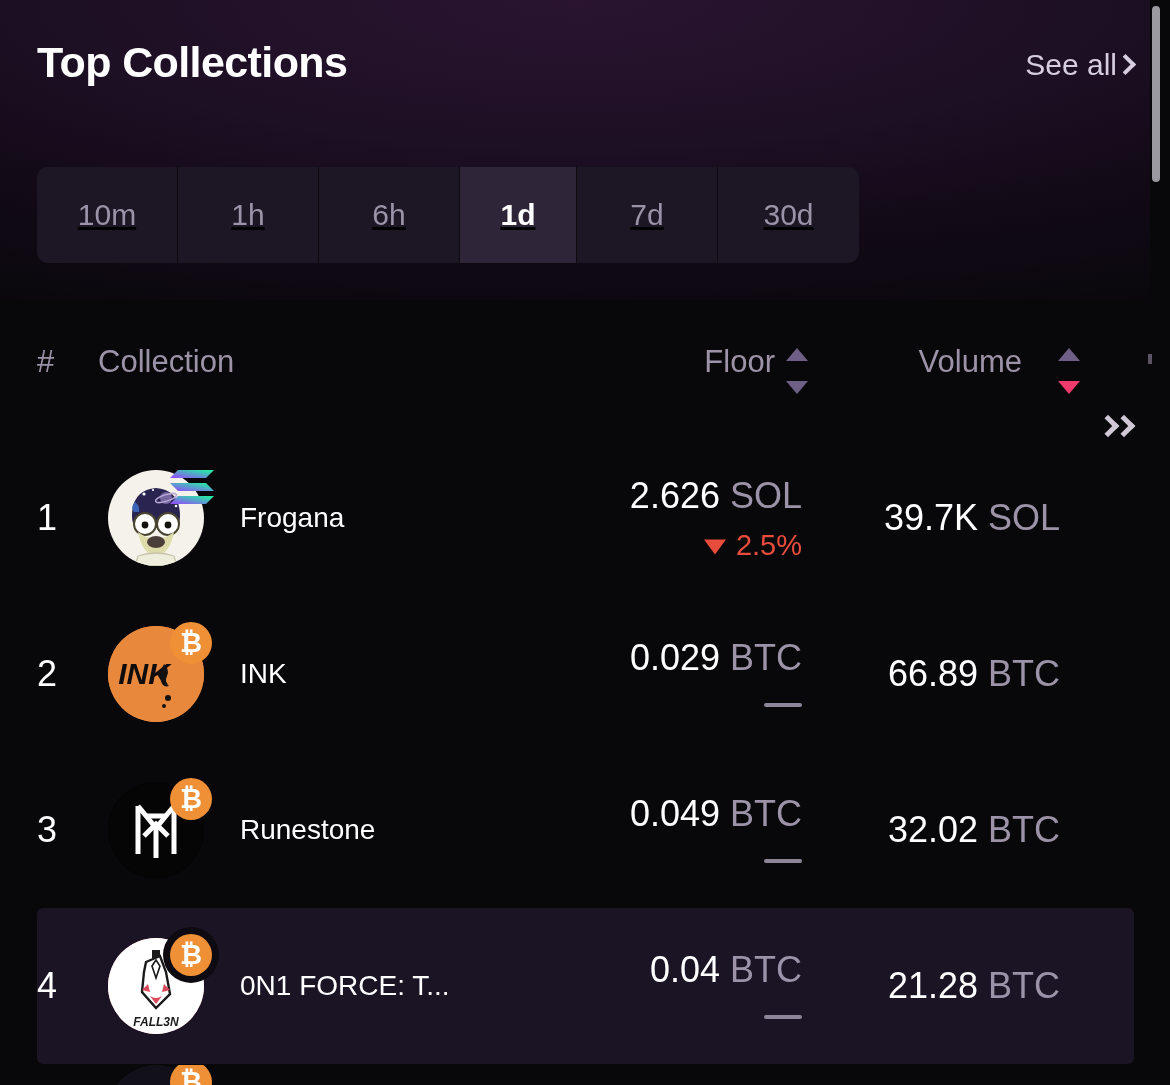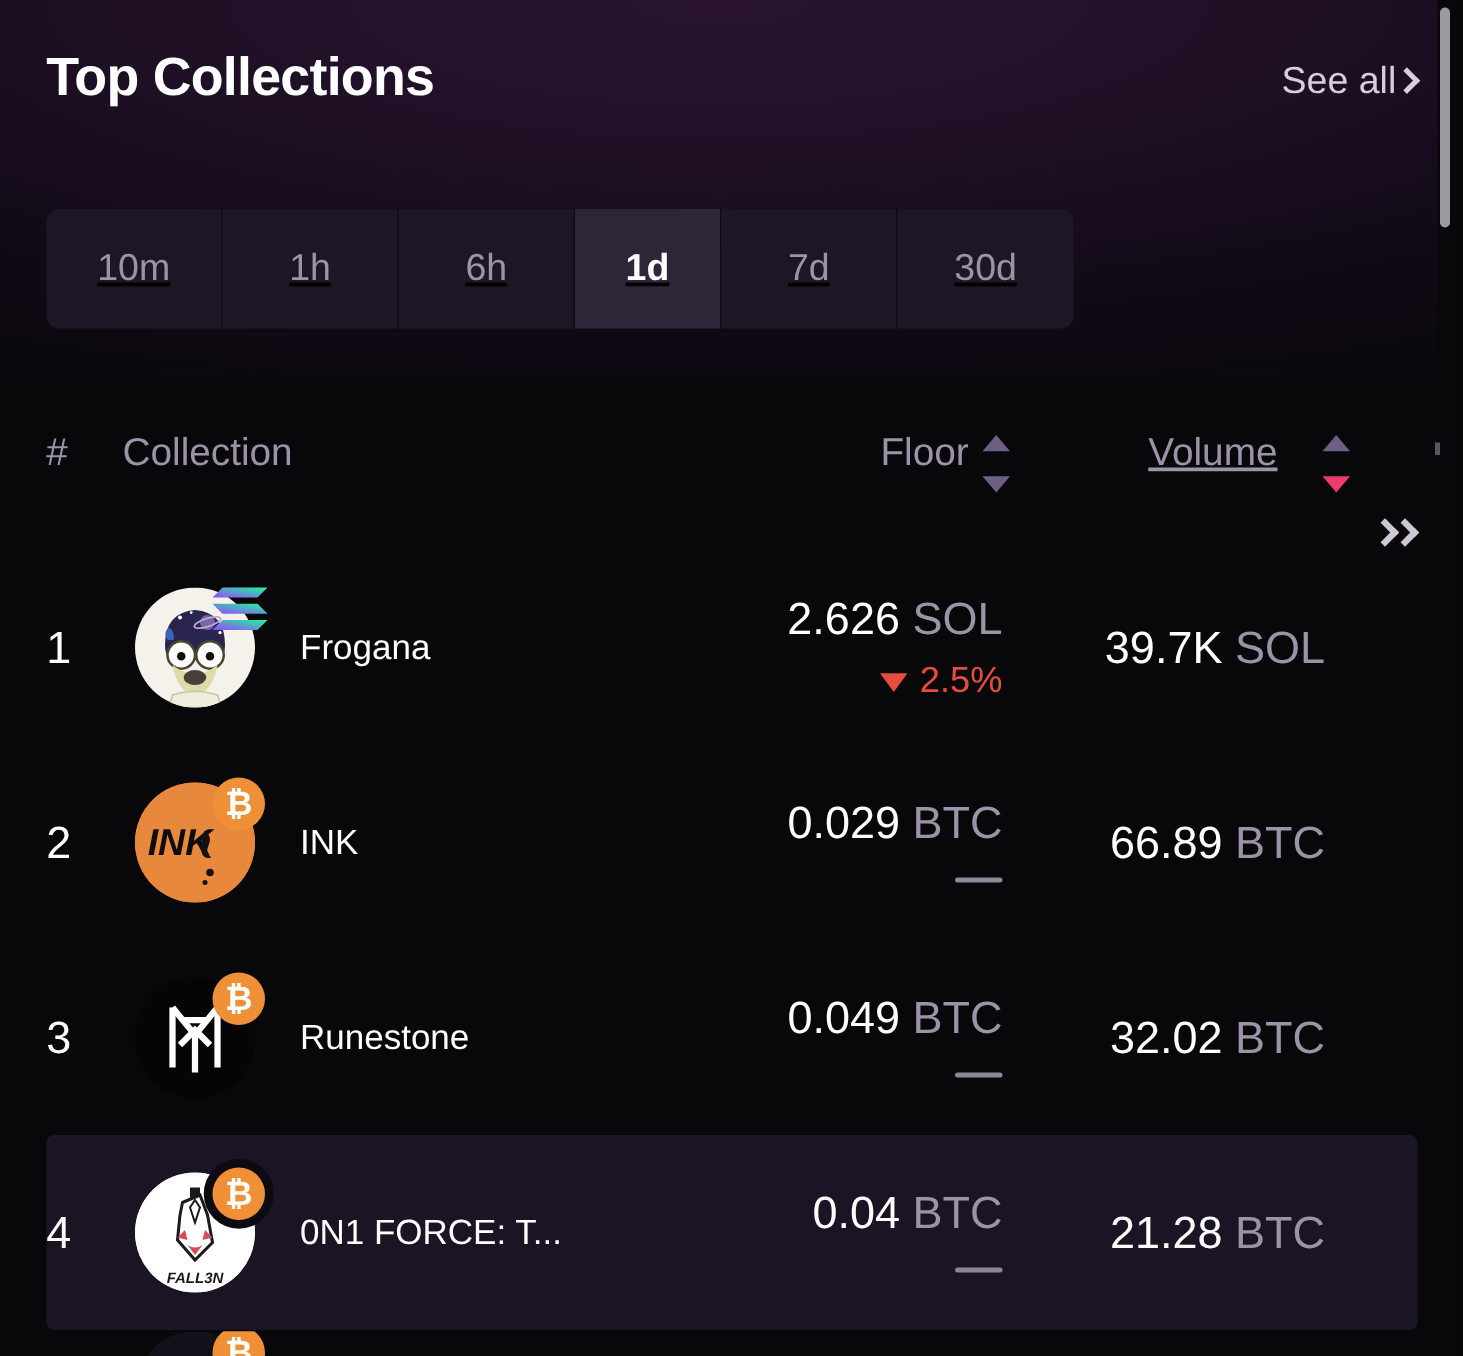--- a/index.html
+++ b/index.html
@@ -50,21 +50,21 @@
   .seg-time .seg-btn{ width:141px; }
   .seg-time .seg-btn.w-1d{ width:117px; }
   .seg-cur .seg-btn{ width:148px; }
 
   
   .tbl-head{ position:absolute; left:0; top:344px; width:1170px; height:56px; }
   .th{ position:absolute; color:#9c93a8; font-size:31px; white-space:nowrap; }
   .th-rank{ left:37px; top:0; }
   .th-coll{ left:98px; top:0; }
   .th-floor{ right:395px; top:0; }
-  .th-vol{ right:148px; top:0;text-decoration:underline; }
+  .th-vol{ right:148px; top:0; }
   .sorter{ position:absolute; top:3px; width:22px; height:48px; cursor:pointer; }
   .sorter-floor{ right:362px; }
   .sorter-vol{ right:90px; }
   .tri{ position:absolute; left:0; width:0; height:0; border-left:11px solid transparent;
     border-right:11px solid transparent; }
   .tri-up{ top:1px; border-bottom:13px solid #6d5f85; }
   .tri-dn{ bottom:1px; border-top:13px solid #6d5f85; }
   .tri-dn.act{ border-top-color:#ee3b6e; }
   .th-dot{ position:absolute; right:18px; top:10px; width:4px; height:10px; background:#5b5464; }
   .dbl-chev{ position:absolute; right:30px; top:410px; width:40px; height:34px; cursor:pointer; }

